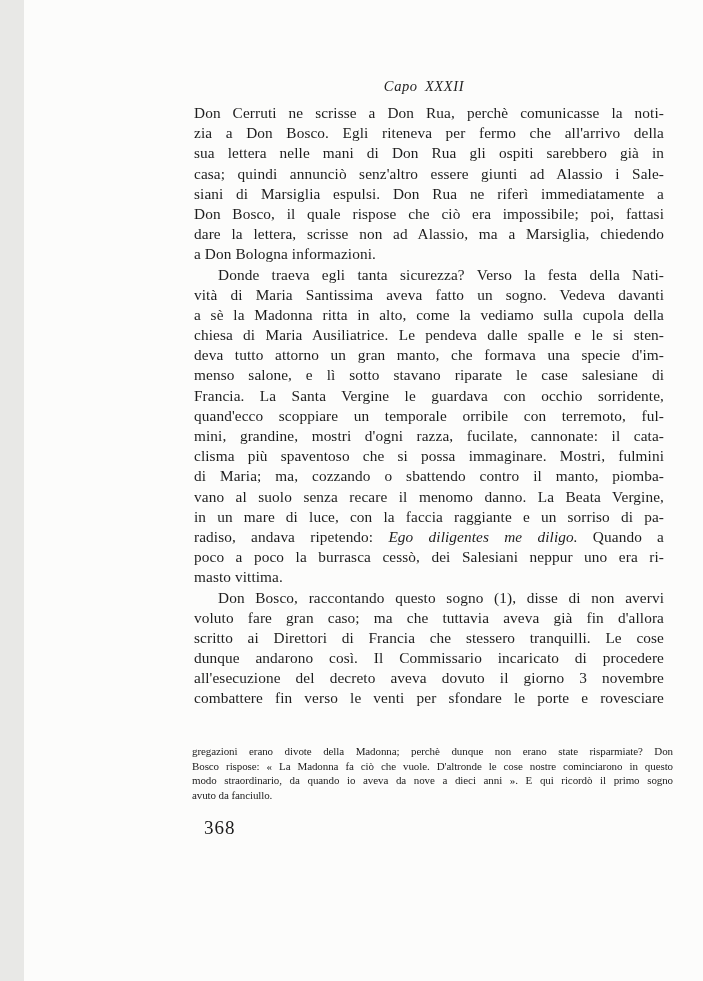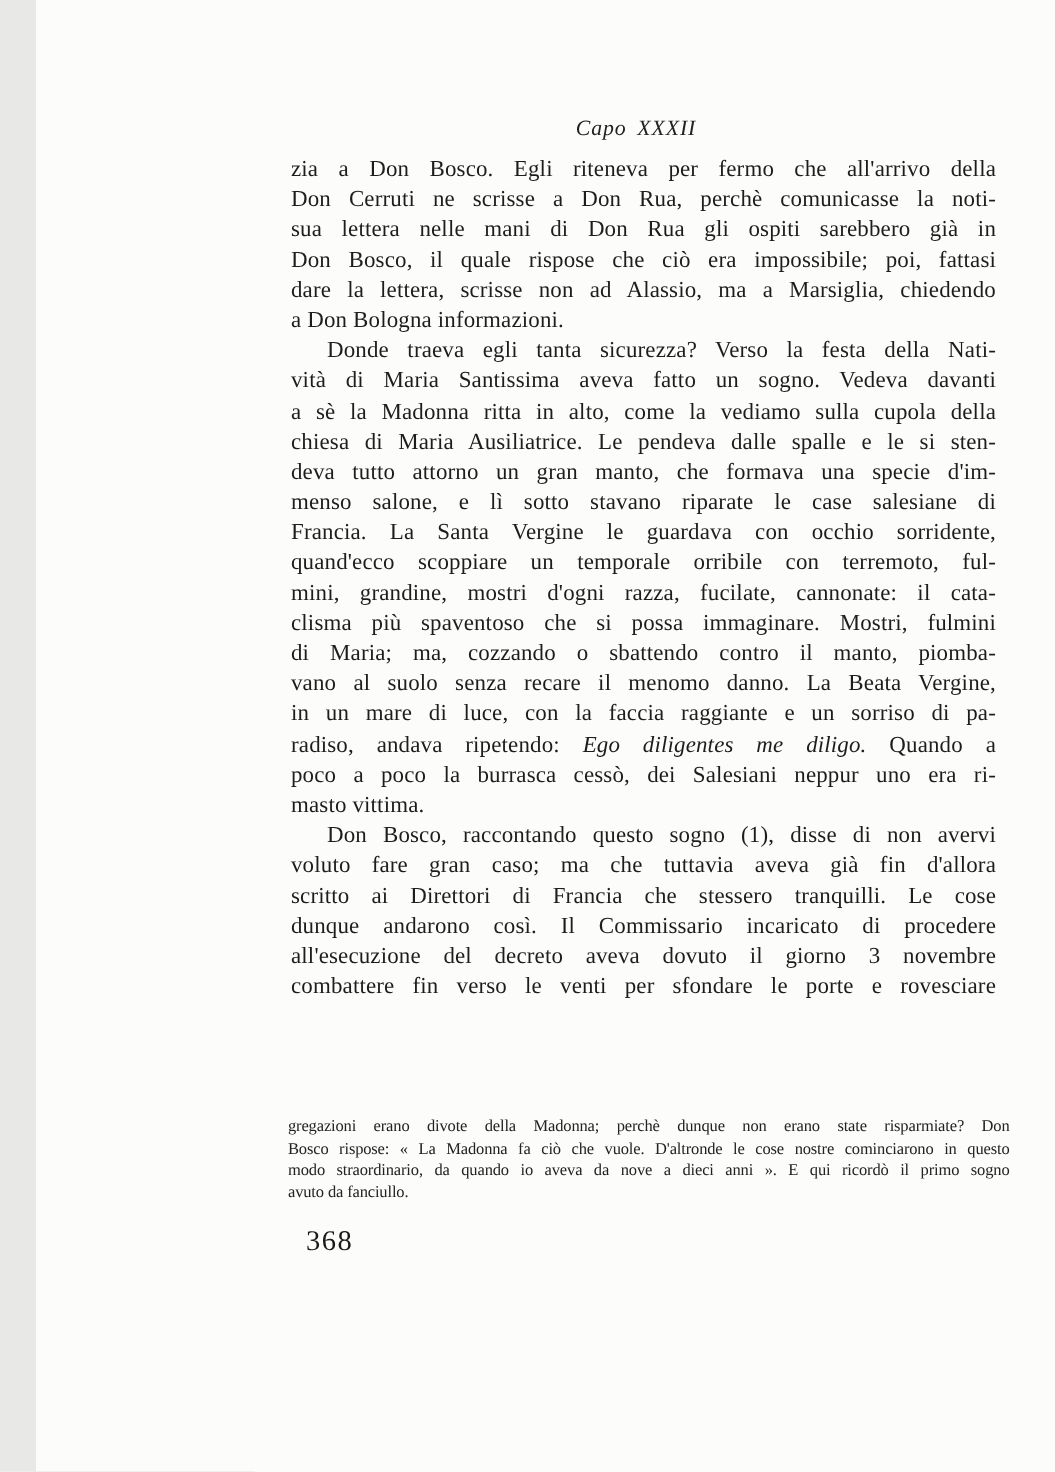--- a/index.html
+++ b/index.html
@@ -101,23 +101,25 @@
       rgba(252,252,251,0) 60%);
   }
 </style>
 </head>
 <body>
 
 <div class="page">
   <div class="chapter-header">Capo XXXII</div>
 
   <div class="body-text">
+      <div class="line">Don Cerruti ne scrisse a Don Rua, perchè comunicasse la noti-</div>
       <div class="line">zia a Don Bosco. Egli riteneva per fermo che all'arrivo della</div>
-      <div class="line">Don Cerruti ne scrisse a Don Rua, perchè comunicasse la noti-</div>
       <div class="line">sua lettera nelle mani di Don Rua gli ospiti sarebbero già in</div>
+      <div class="line">casa; quindi annunciò senz'altro essere giunti ad Alassio i Sale-</div>
+      <div class="line">siani di Marsiglia espulsi. Don Rua ne riferì immediatamente a</div>
       <div class="line">Don Bosco, il quale rispose che ciò era impossibile; poi, fattasi</div>
       <div class="line">dare la lettera, scrisse non ad Alassio, ma a Marsiglia, chiedendo</div>
       <div class="line end">a Don Bologna informazioni.</div>
       <div class="line indent">Donde traeva egli tanta sicurezza? Verso la festa della Nati-</div>
       <div class="line">vità di Maria Santissima aveva fatto un sogno. Vedeva davanti</div>
       <div class="line">a sè la Madonna ritta in alto, come la vediamo sulla cupola della</div>
       <div class="line">chiesa di Maria Ausiliatrice. Le pendeva dalle spalle e le si sten-</div>
       <div class="line">deva tutto attorno un gran manto, che formava una specie d'im-</div>
       <div class="line">menso salone, e lì sotto stavano riparate le case salesiane di</div>
       <div class="line">Francia. La Santa Vergine le guardava con occhio sorridente,</div>

